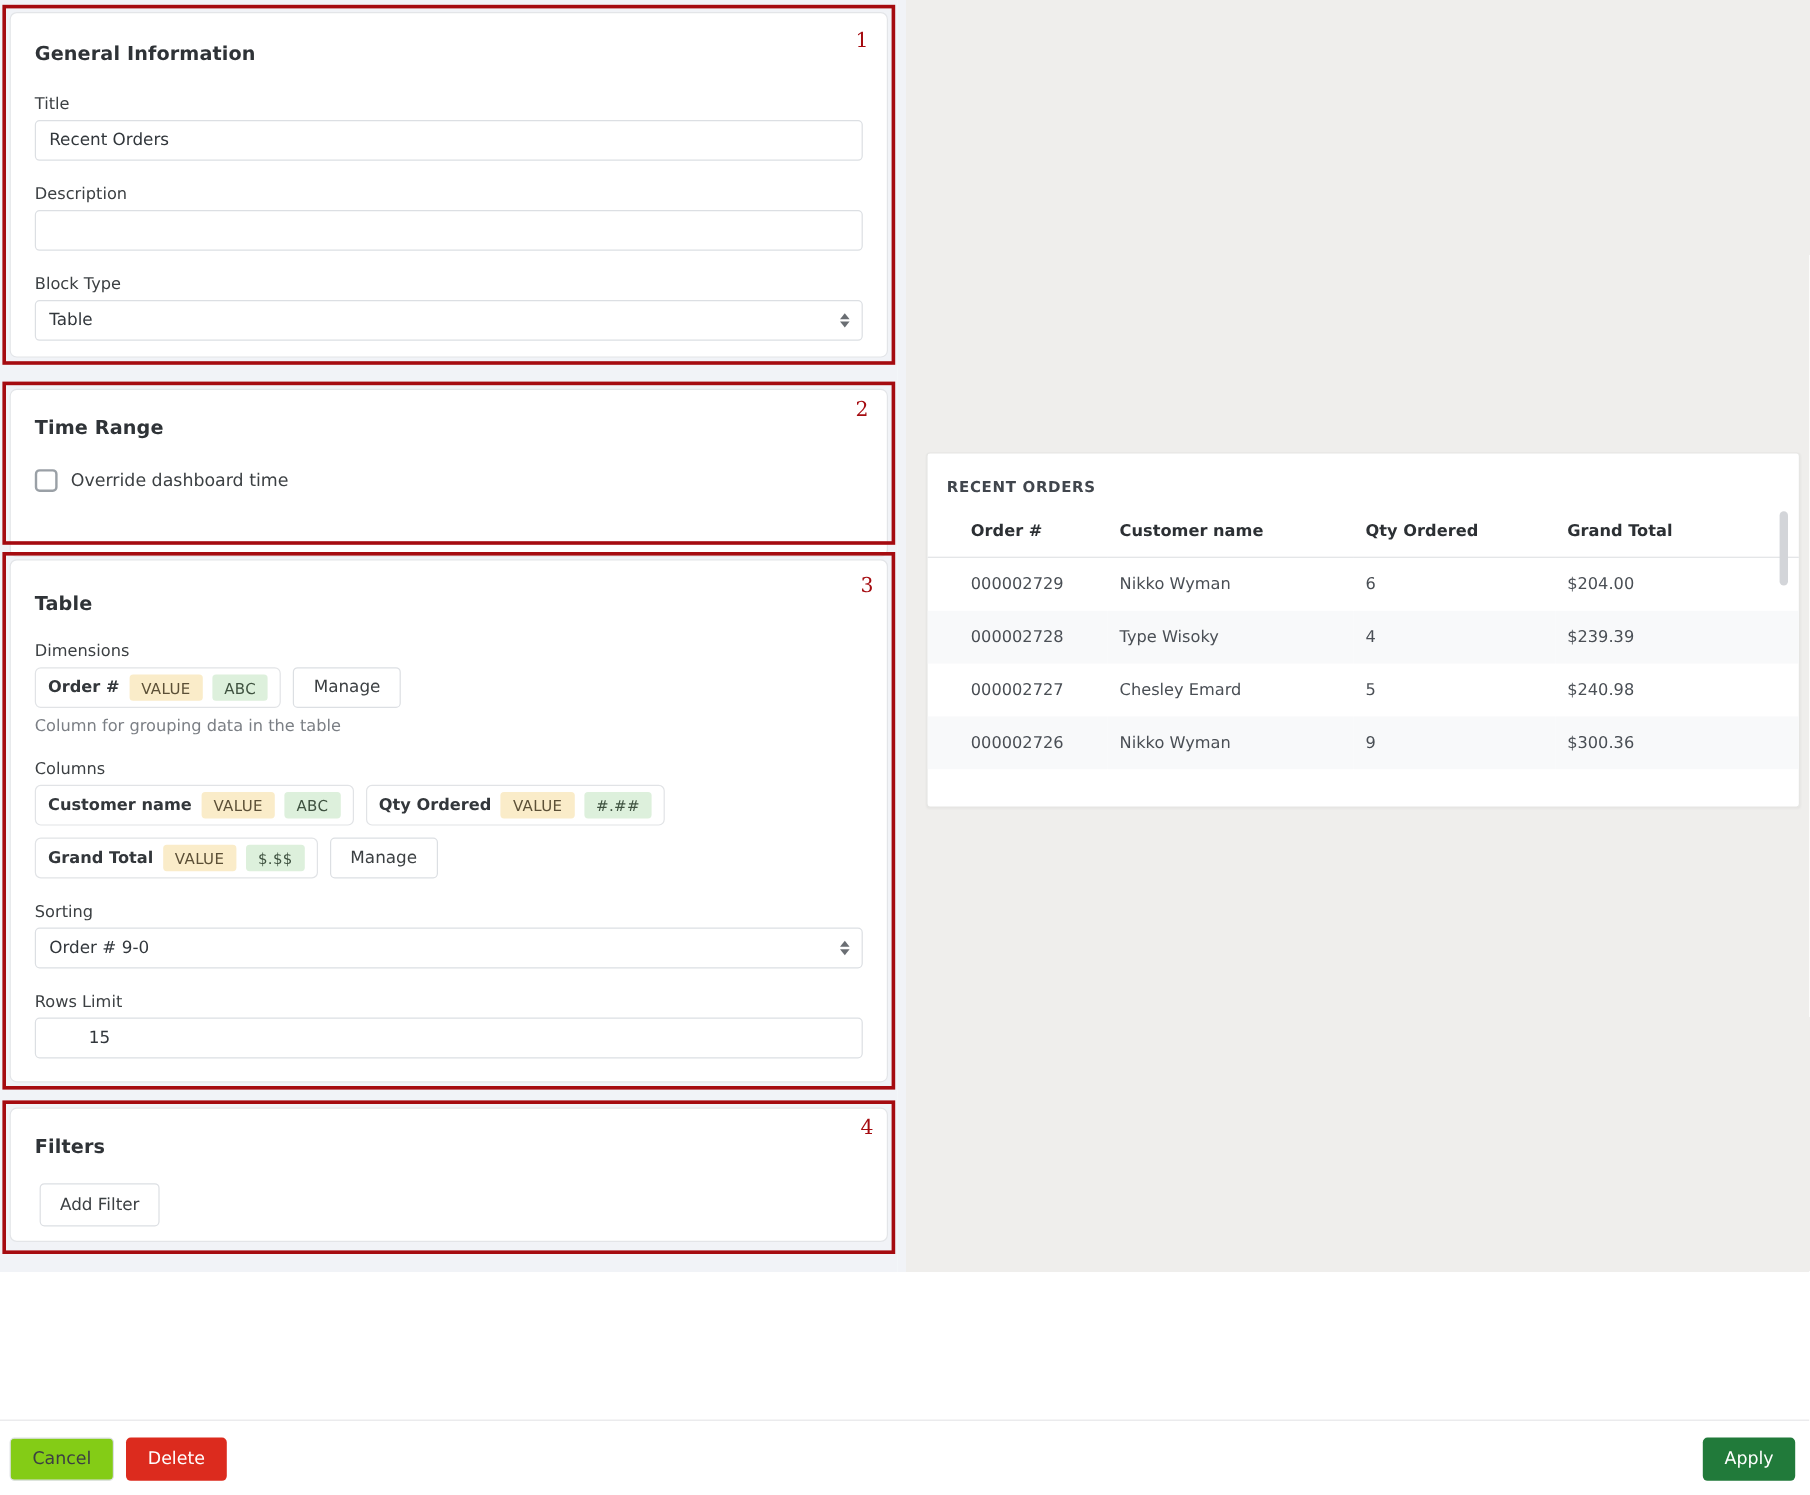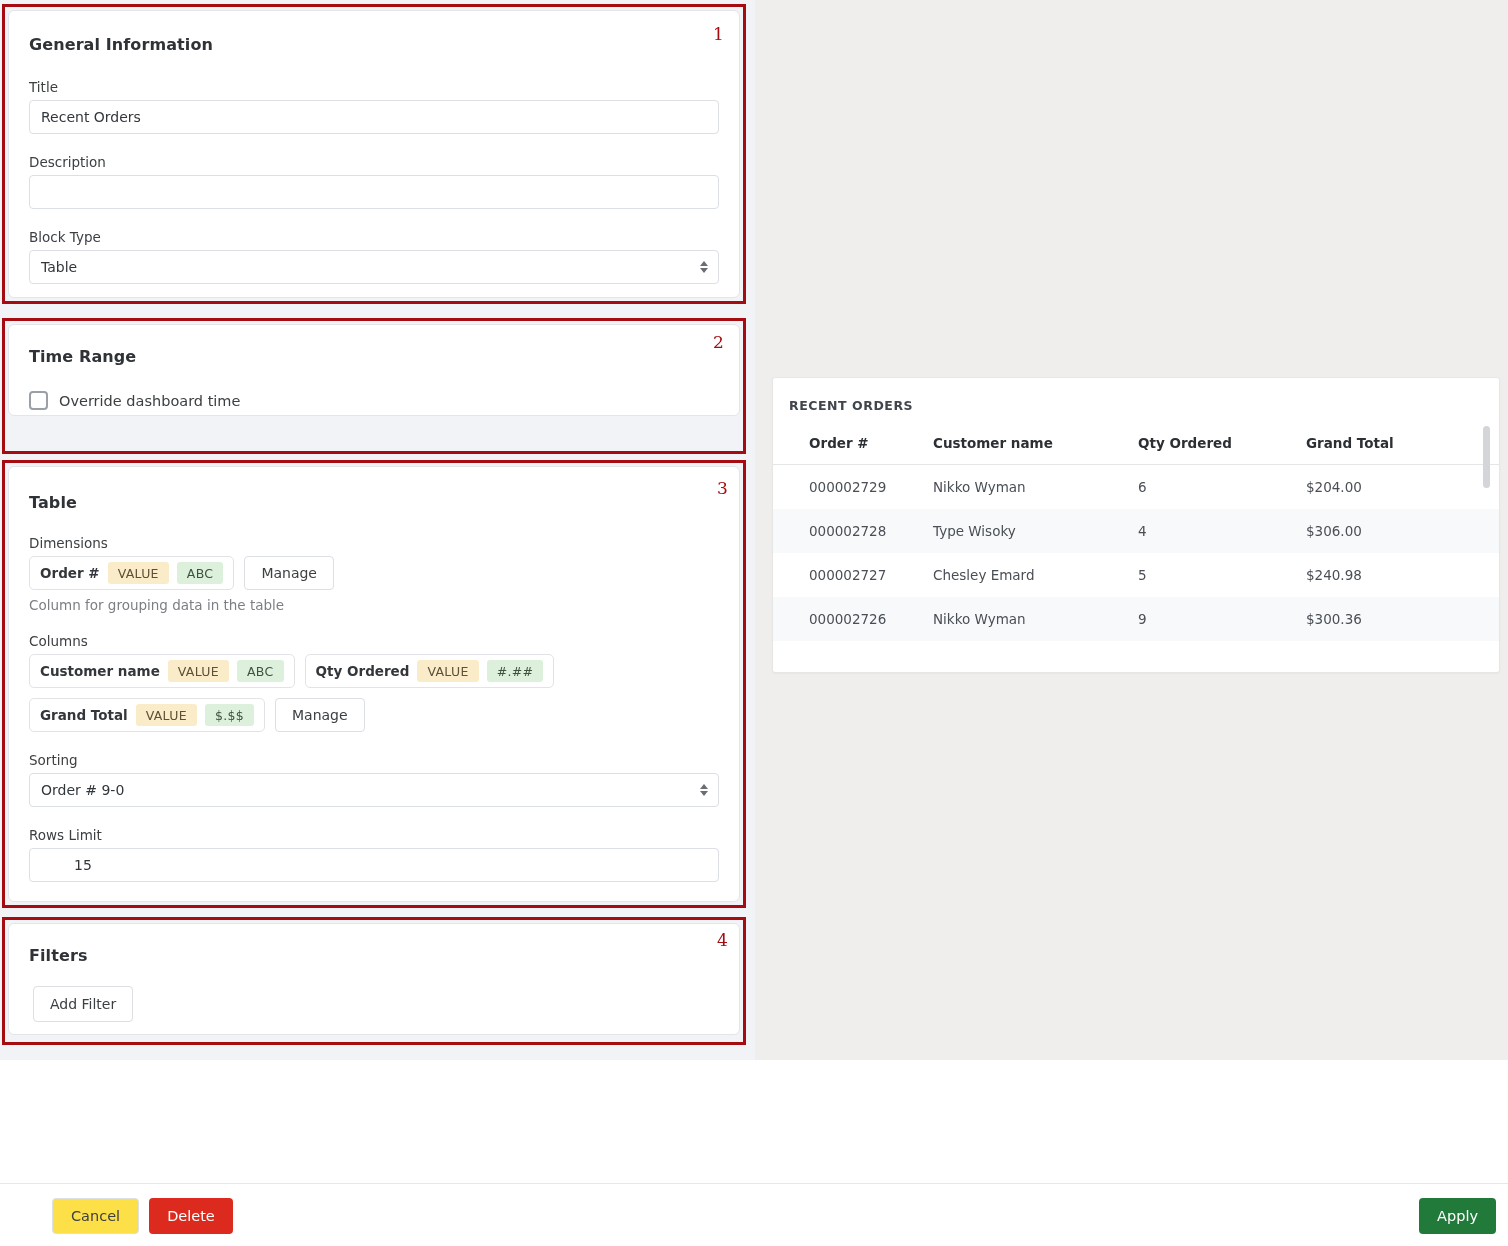--- a/index.html
+++ b/index.html
@@ -124,23 +124,22 @@
 
   
   .footer {
     position:absolute; left:0; top:1183px; width:1508px; height:63px;
     background:#fff; border-top:1px solid #e6e7e9;
   }
   .footer-left  { position:absolute; left:8px; top:14px; display:flex; gap:10px; }
   .footer-right { position:absolute; right:12px; top:14px; }
   .btn-cancel {
     height:36px; padding:0 18px; border:1px solid #dcdfe3; border-radius:4px;
-    background:#fde047; color:#3c4043; font-size:14.5px; cursor:pointer;
+    background:#84cc16; color:#3c4043; font-size:14.5px; cursor:pointer;
     font-family:"DejaVu Sans","Liberation Sans",sans-serif;
-    margin-left:44px;
   }
   .btn-delete {
     height:36px; padding:0 18px; border:none; border-radius:4px;
     background:#dc2b1e; color:#fff; font-size:14.5px; cursor:pointer;
     font-family:"DejaVu Sans","Liberation Sans",sans-serif;
   }
   .btn-apply {
     height:36px; padding:0 18px; border:none; border-radius:4px;
     background:#217a3a; color:#fff; font-size:14.5px; cursor:pointer;
     font-family:"DejaVu Sans","Liberation Sans",sans-serif;
@@ -171,21 +170,21 @@
       <div class="select-box">Table</div>
       <span class="select-arrows">
         <i class="tri tri-up"></i>
           <i class="tri tri-dn"></i>
       </span>
     </div>
   </div>
   <div class="anno" style="left:2px; top:4px; width:744px; height:300px;"></div>
   <span class="anno-num" style="left:713px; top:26px;">1</span>
 
-  <div class="card" style="left:8px; top:324px; width:732px; height:92px;">
+  <div class="card" style="left:8px; top:324px; width:732px; height:140px;">
     <div class="card-title" style="position:absolute; left:20px; top:22px;">Time Range</div>
     <div class="chk-row" style="position:absolute; left:20px; top:66px;">
       <span class="chk-box"></span>
       <span class="chk-label">Override dashboard time</span>
     </div>
   </div>
   <div class="anno" style="left:2px; top:318px; width:744px; height:136px;"></div>
   <span class="anno-num" style="left:713px; top:334px;">2</span>
 
   <div class="card" style="left:8px; top:466px; width:732px; height:436px;">
@@ -263,21 +262,21 @@
         <tr>
           <td class="col-order">000002729</td>
           <td>Nikko Wyman</td>
           <td>6</td>
           <td>$204.00</td>
         </tr>
         <tr>
           <td class="col-order">000002728</td>
           <td>Type Wisoky</td>
           <td>4</td>
-          <td>$306.00</td>
+          <td>$239.39</td>
         </tr>
         <tr>
           <td class="col-order">000002727</td>
           <td>Chesley Emard</td>
           <td>5</td>
           <td>$240.98</td>
         </tr>
         <tr>
           <td class="col-order">000002726</td>
           <td>Nikko Wyman</td>

